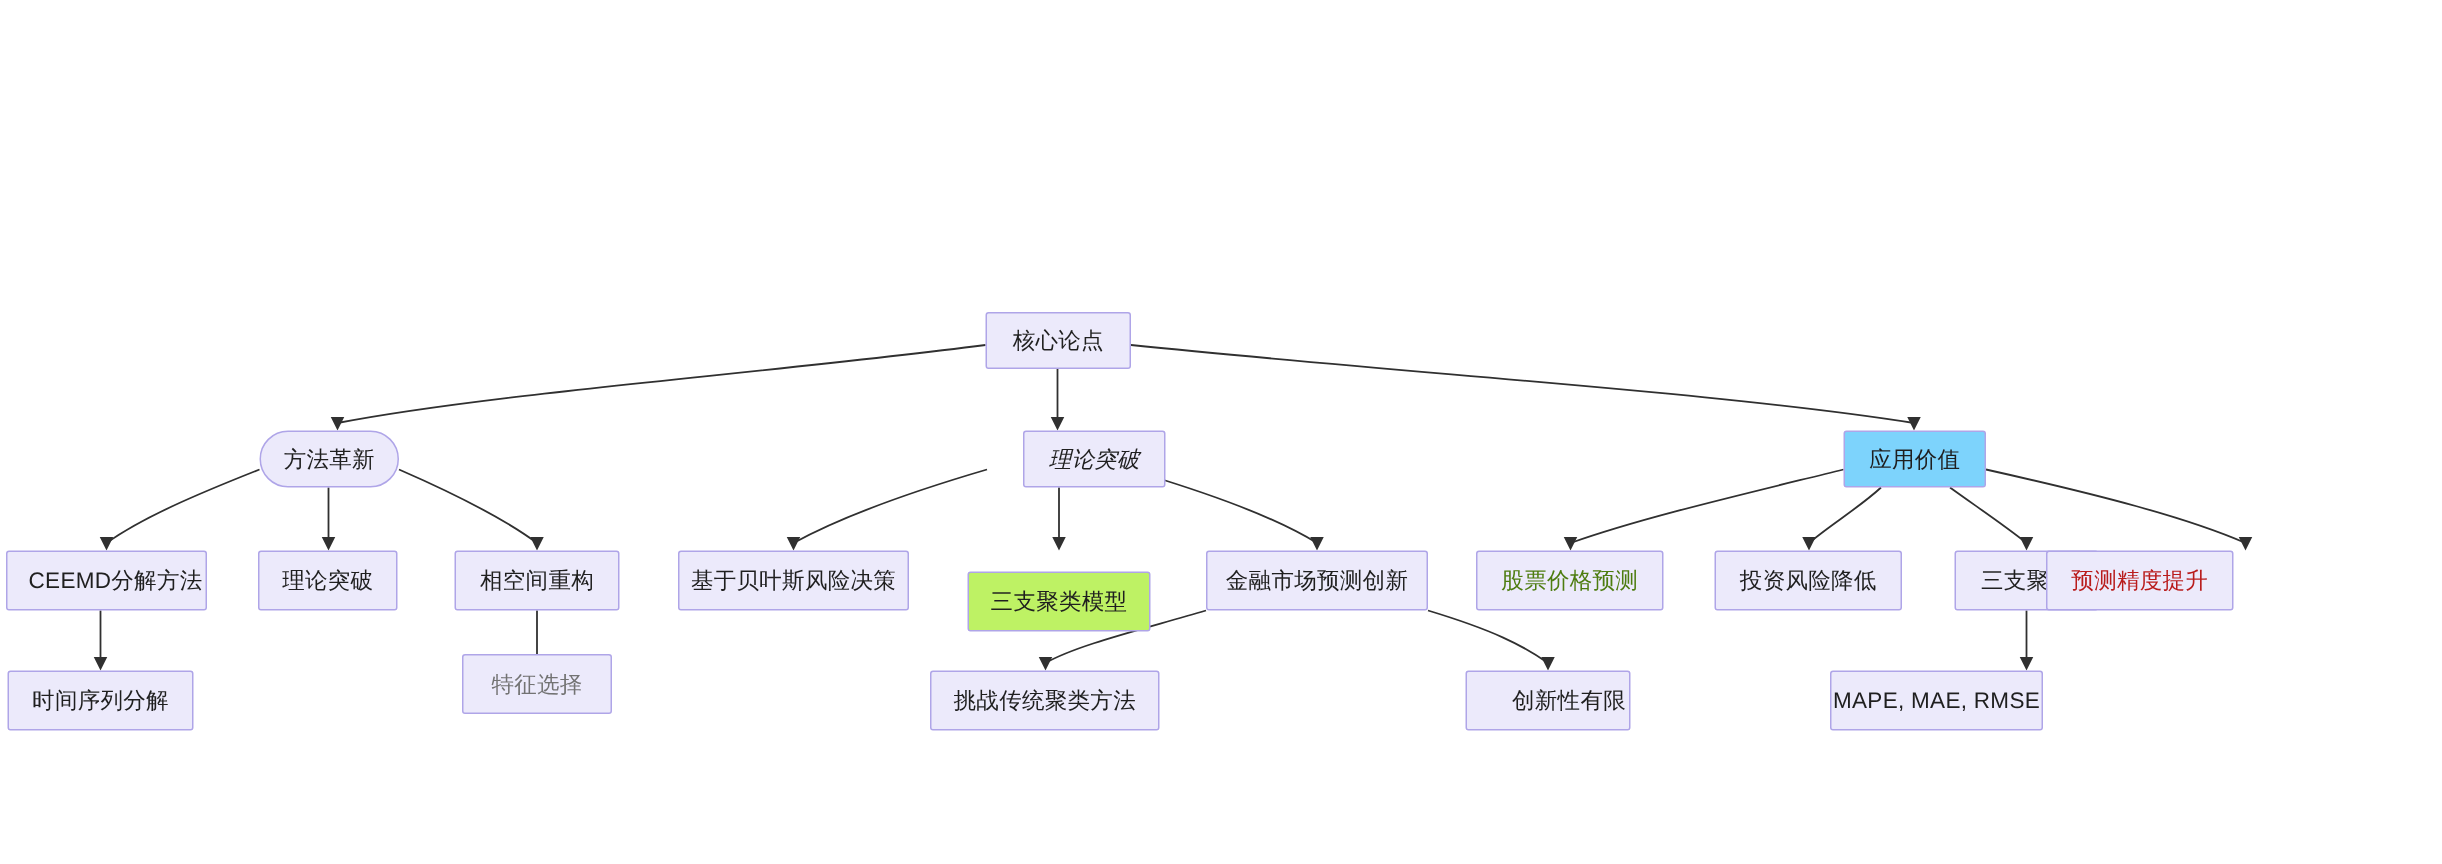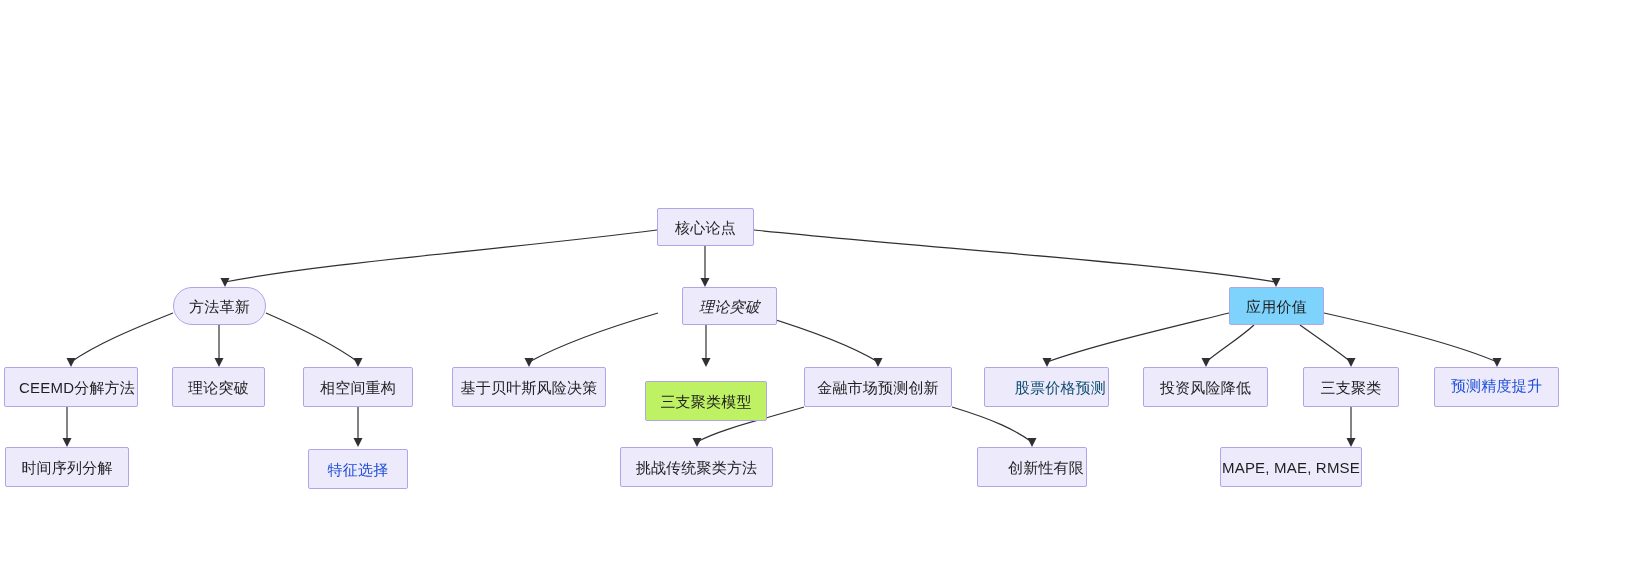--- a/index.html
+++ b/index.html
@@ -120,36 +120,36 @@
       </div>
       <div class="node" style="left: 452px; top: 367px; width: 154px; height: 40px; background: rgb(236, 234, 251); border-color: rgb(175, 165, 232); color: rgb(31, 31, 31); text-align: right;">
         <span class="label">基于贝叶斯风险决策</span>
       </div>
       <div class="node" style="left: 645px; top: 381px; width: 122px; height: 40px; background: #bef264; border-color: rgb(175, 165, 232); color: rgb(31, 31, 31);">
         <span class="label">三支聚类模型</span>
       </div>
       <div class="node" style="left: 804px; top: 367px; width: 148px; height: 40px; background: rgb(236, 234, 251); border-color: rgb(175, 165, 232); color: rgb(31, 31, 31);">
         <span class="label">金融市场预测创新</span>
       </div>
-      <div class="node" style="left: 984px; top: 367px; width: 125px; height: 40px; background: rgb(236, 234, 251); border-color: rgb(175, 165, 232); color: #0c4a6e; justify-content: flex-end;">
+      <div class="node" style="left: 984px; top: 367px; width: 125px; height: 40px; background: rgb(236, 234, 251); border-color: rgb(175, 165, 232); color: #4d7c0f;">
         <span class="label">股票价格预测</span>
       </div>
       <div class="node" style="left: 1143px; top: 367px; width: 125px; height: 40px; background: rgb(236, 234, 251); border-color: rgb(175, 165, 232); color: rgb(31, 31, 31);">
         <span class="label">投资风险降低</span>
       </div>
       <div class="node" style="left: 1303px; top: 367px; width: 96px; height: 40px; background: rgb(236, 234, 251); border-color: rgb(175, 165, 232); color: rgb(31, 31, 31);">
         <span class="label">三支聚类</span>
       </div>
-      <div class="node" style="left: 1434px; top: 367px; width: 125px; height: 40px; background: rgb(236, 234, 251); border-color: rgb(175, 165, 232); color: #1d4ed8; font-family: Liberation Mono, monospace;">
+      <div class="node" style="left: 1364px; top: 367px; width: 125px; height: 40px; background: rgb(236, 234, 251); border-color: rgb(175, 165, 232); color: #b91c1c;">
         <span class="label">预测精度提升</span>
       </div>
       <div class="node" style="left: 5px; top: 447px; width: 124px; height: 40px; background: rgb(236, 234, 251); border-color: rgb(175, 165, 232); color: rgb(31, 31, 31);">
         <span class="label">时间序列分解</span>
       </div>
-      <div class="node" style="left: 308px; top: 449px; width: 100px; height: 40px; background: rgb(236, 234, 251); border-color: rgb(175, 165, 232); color: #1d4ed8; align-items: center;">
+      <div class="node" style="left: 308px; top: 436px; width: 100px; height: 40px; background: rgb(236, 234, 251); border-color: rgb(175, 165, 232); color: #737373; align-items: center;">
         <span class="label">特征选择</span>
       </div>
       <div class="node" style="left: 620px; top: 447px; width: 153px; height: 40px; background: rgb(236, 234, 251); border-color: rgb(175, 165, 232); color: rgb(31, 31, 31);">
         <span class="label">挑战传统聚类方法</span>
       </div>
       <div class="node" style="left: 977px; top: 447px; width: 110px; height: 40px; background: rgb(236, 234, 251); border-color: rgb(175, 165, 232); color: rgb(31, 31, 31); justify-content: flex-end;">
         <span class="label">创新性有限</span>
       </div>
       <div class="node" style="left: 1220px; top: 447px; width: 142px; height: 40px; background: rgb(236, 234, 251); border-color: rgb(175, 165, 232); color: rgb(31, 31, 31);">
         <span class="label">MAPE, MAE, RMSE</span>

